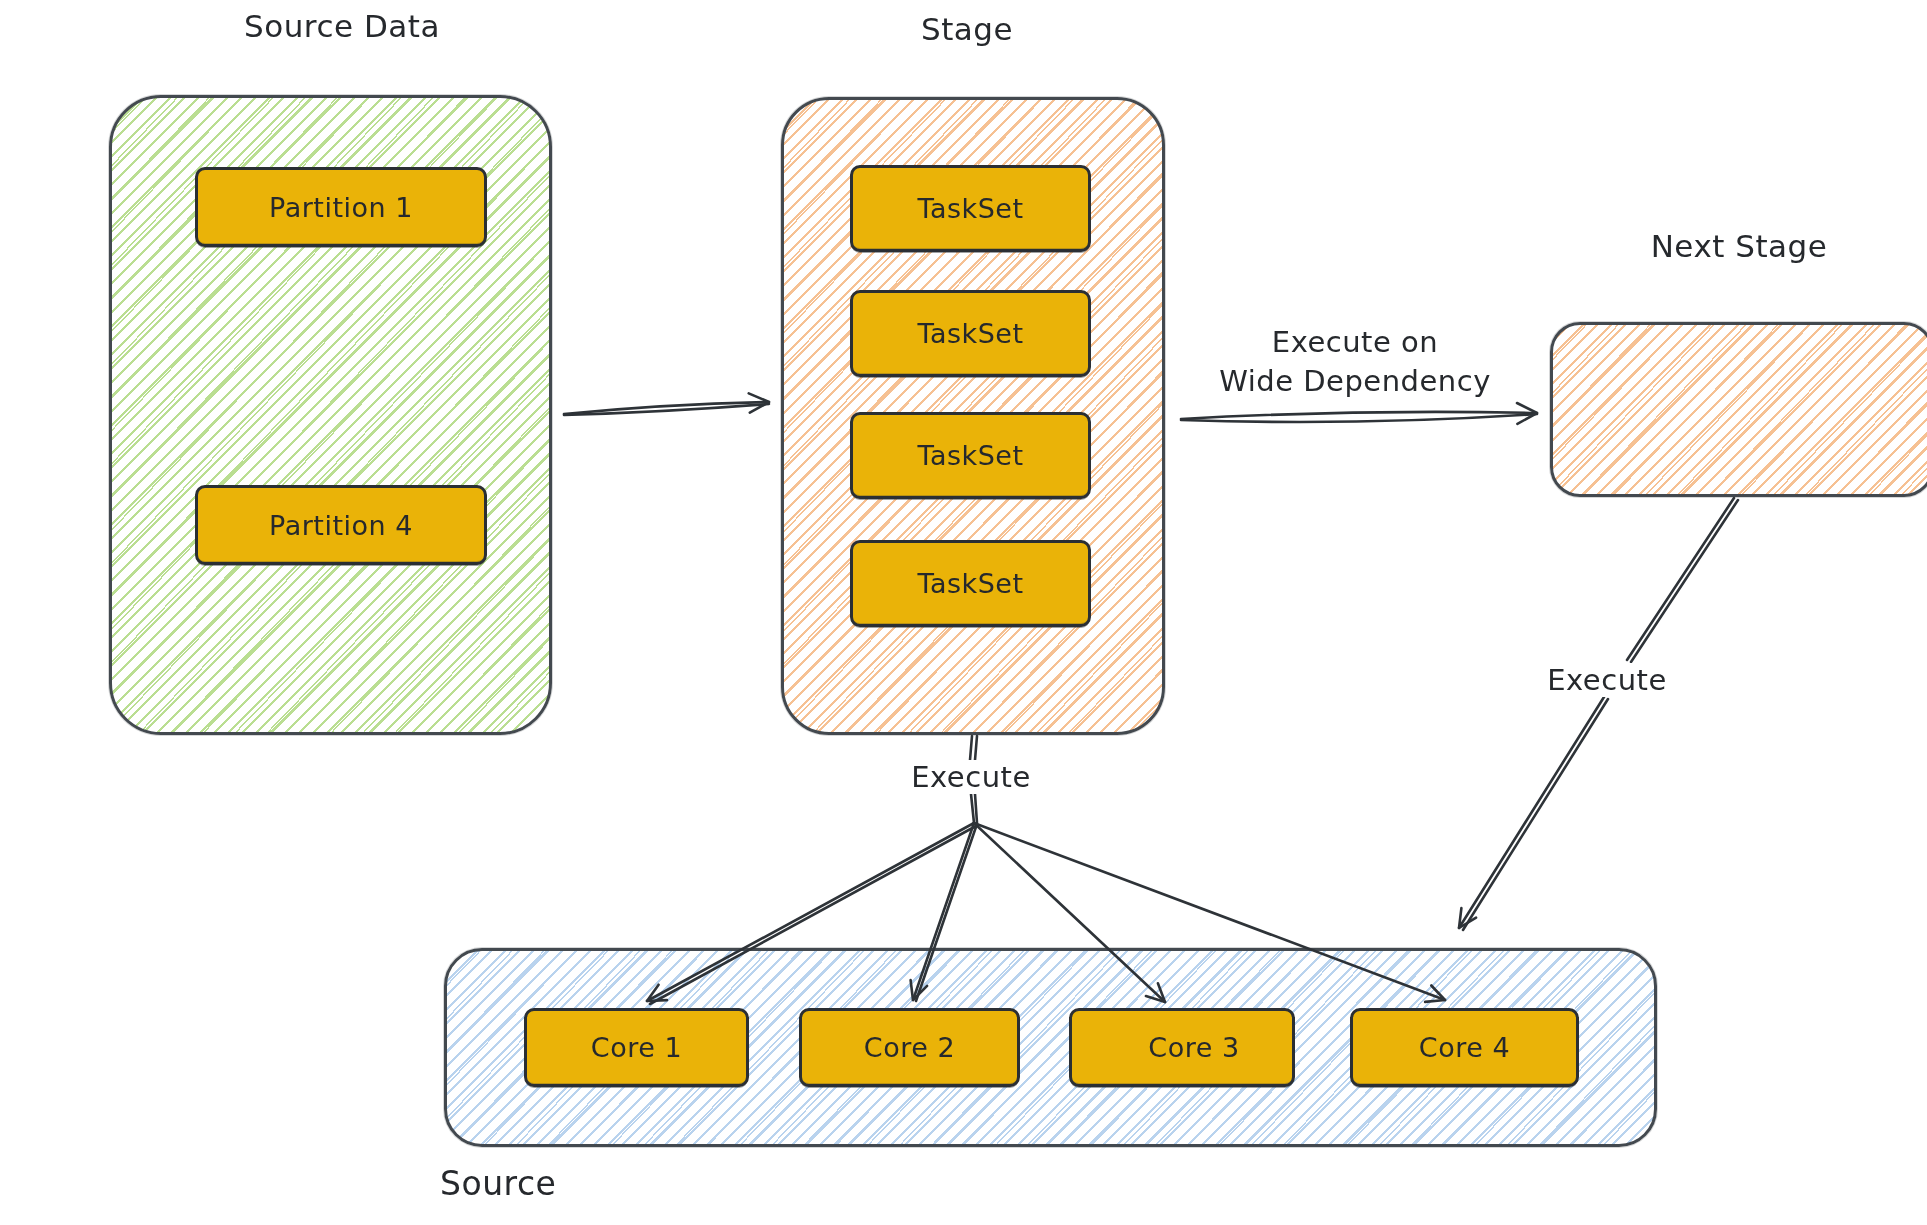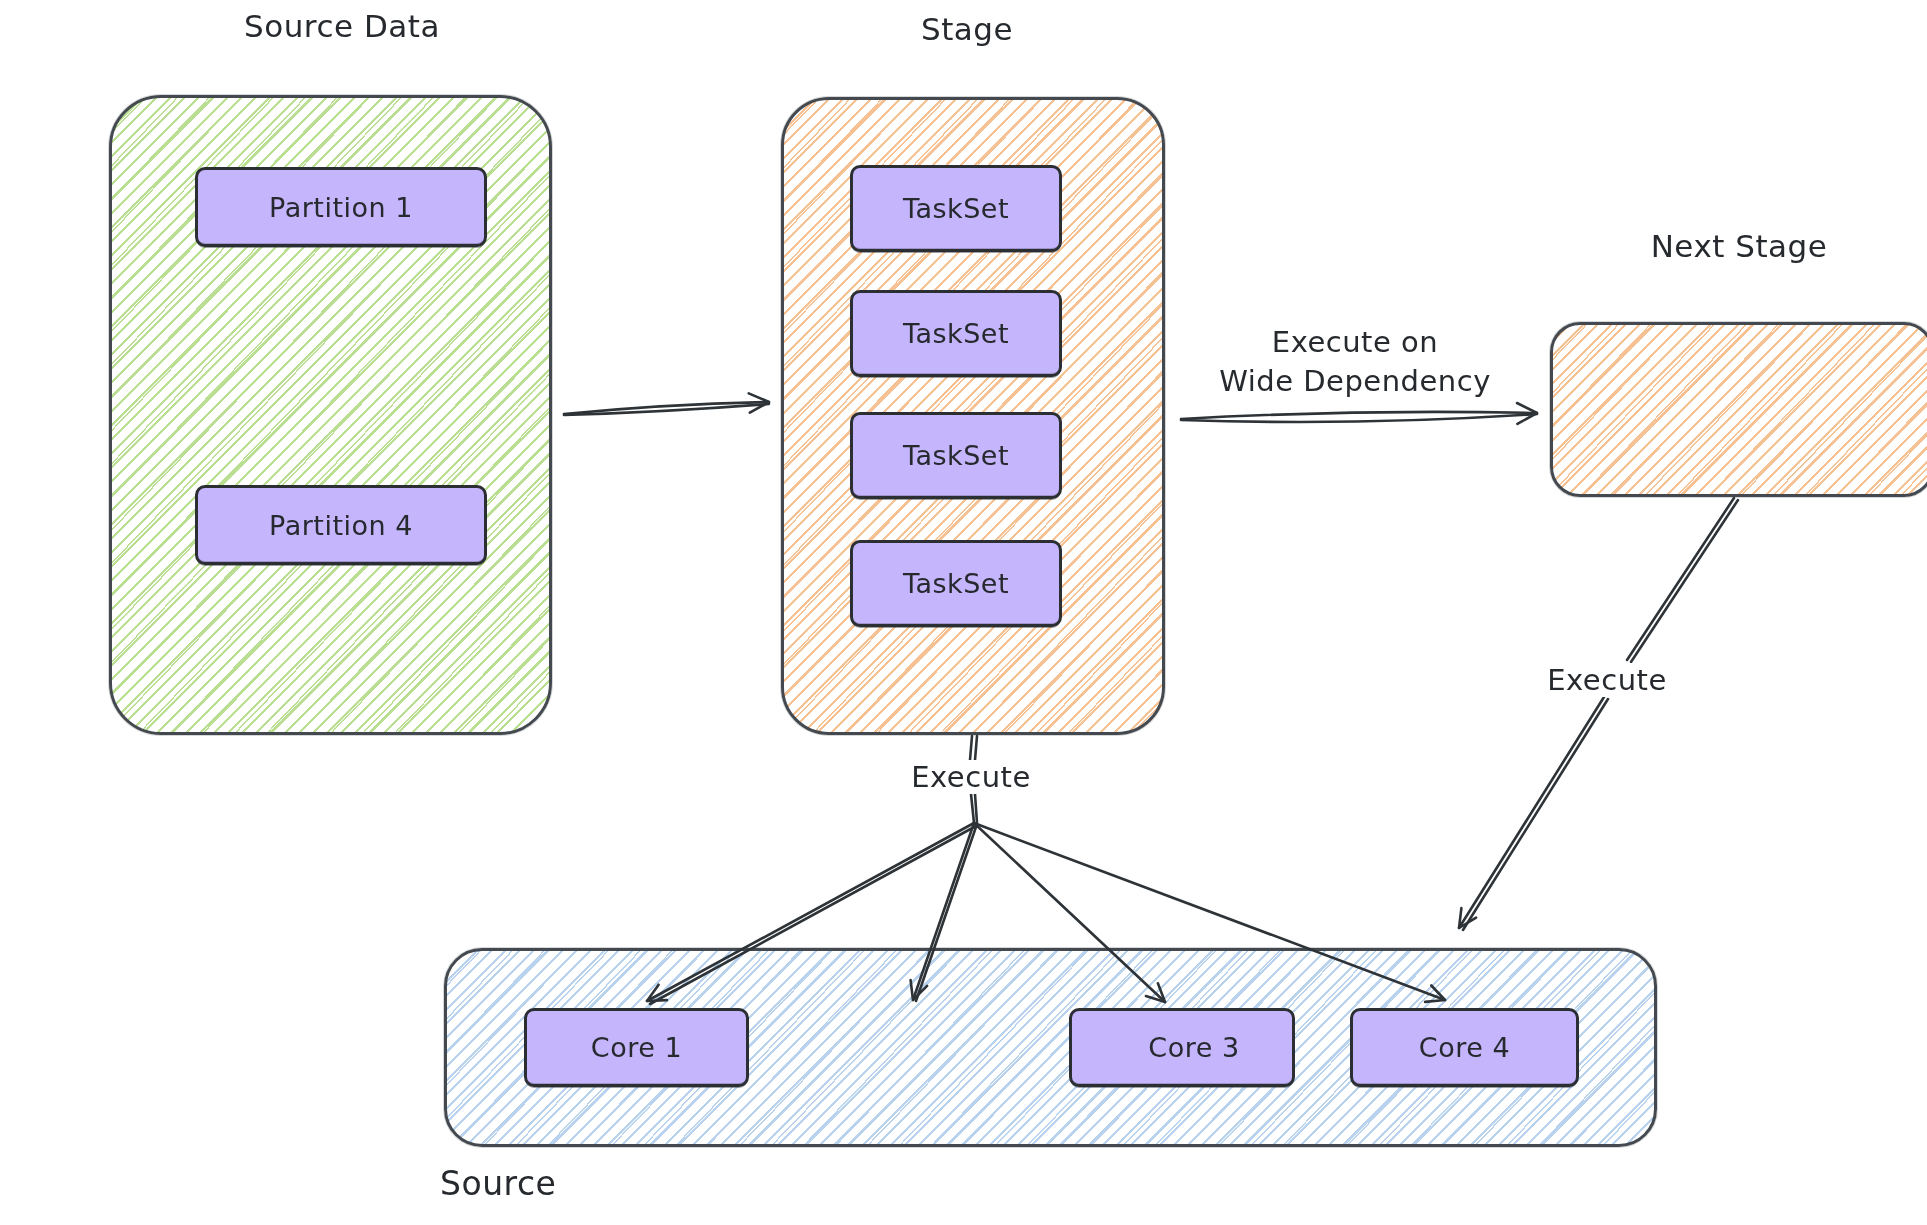--- a/index.html
+++ b/index.html
@@ -37,30 +37,30 @@
     background-image:
       repeating-linear-gradient(135deg,var(--blue-hatch) 0 2.2px,transparent 2.2px 10px),
       repeating-linear-gradient(134deg,var(--blue-hatch) 0 1.4px,transparent 1.4px 23px);
   }
   #source-container{left:62px;top:95px;width:443px;height:640px;border-radius:52px;}
   #stage-container{left:734px;top:97px;width:384px;height:638px;border-radius:48px;}
   #next-stage-box{left:1503px;top:322px;width:384px;height:175px;border-radius:30px;}
   #worker-container{left:397px;top:948px;width:1213px;height:199px;border-radius:38px;}
   
   .node{
-    position:absolute;box-sizing:border-box;background:#c4b5fd;
+    position:absolute;box-sizing:border-box;background:#eab308;
     border:3px solid var(--box-border);border-radius:10px;
     display:flex;align-items:center;justify-content:center;
     font-size:27px;letter-spacing:.5px;color:var(--ink);
     box-shadow:0 2px 0 -1px rgba(43,47,52,.45), inset 0 -2px 0 -1px rgba(43,47,52,.25);
   }
   .partition{left:148px;width:292px;height:80px;}
   #partition-1{top:167px;} #partition-2{top:280px;}
   #partition-3{top:392px;} #partition-4{top:485px;align-items:center;}
-  .taskset{left:803px;width:212px;height:87px;}
+  .taskset{left:803px;width:241px;height:87px;}
   #taskset-1{top:165px;} #taskset-2{top:290px;}
   #taskset-3{top:412px;} #taskset-4{top:540px;}
   .core{top:1008px;height:79px;}
   #core-1{left:477px;width:225px;}
   #core-2{left:752px;width:221px;}
   #core-3{left:1022px;width:226px;padding-left:24px;}
   #core-4{left:1303px;width:229px;}
   
   .lbl{position:absolute;white-space:nowrap;color:var(--ink);letter-spacing:.5px;}
   .lbl.centered{transform:translateX(-50%);}
@@ -108,20 +108,23 @@
     </div>
   <div class="node taskset" id="taskset-4">
       <span>TaskSet</span>
     </div>
 
   <div class="container hatch-orange" id="next-stage-box"></div>
 
   <div class="container hatch-blue" id="worker-container"></div>
   <div class="node core" id="core-1">
       <span>Core 1</span>
+    </div>
+  <div class="node core" id="core-2">
+      <span>Core 2</span>
     </div>
   <div class="node core" id="core-3">
       <span>Core 3</span>
     </div>
   <div class="node core" id="core-4">
       <span>Core 4</span>
     </div>
 
   <svg id="arrow-layer" viewBox="0 0 1927 1225" xmlns="http://www.w3.org/2000/svg" aria-hidden="true">
 

